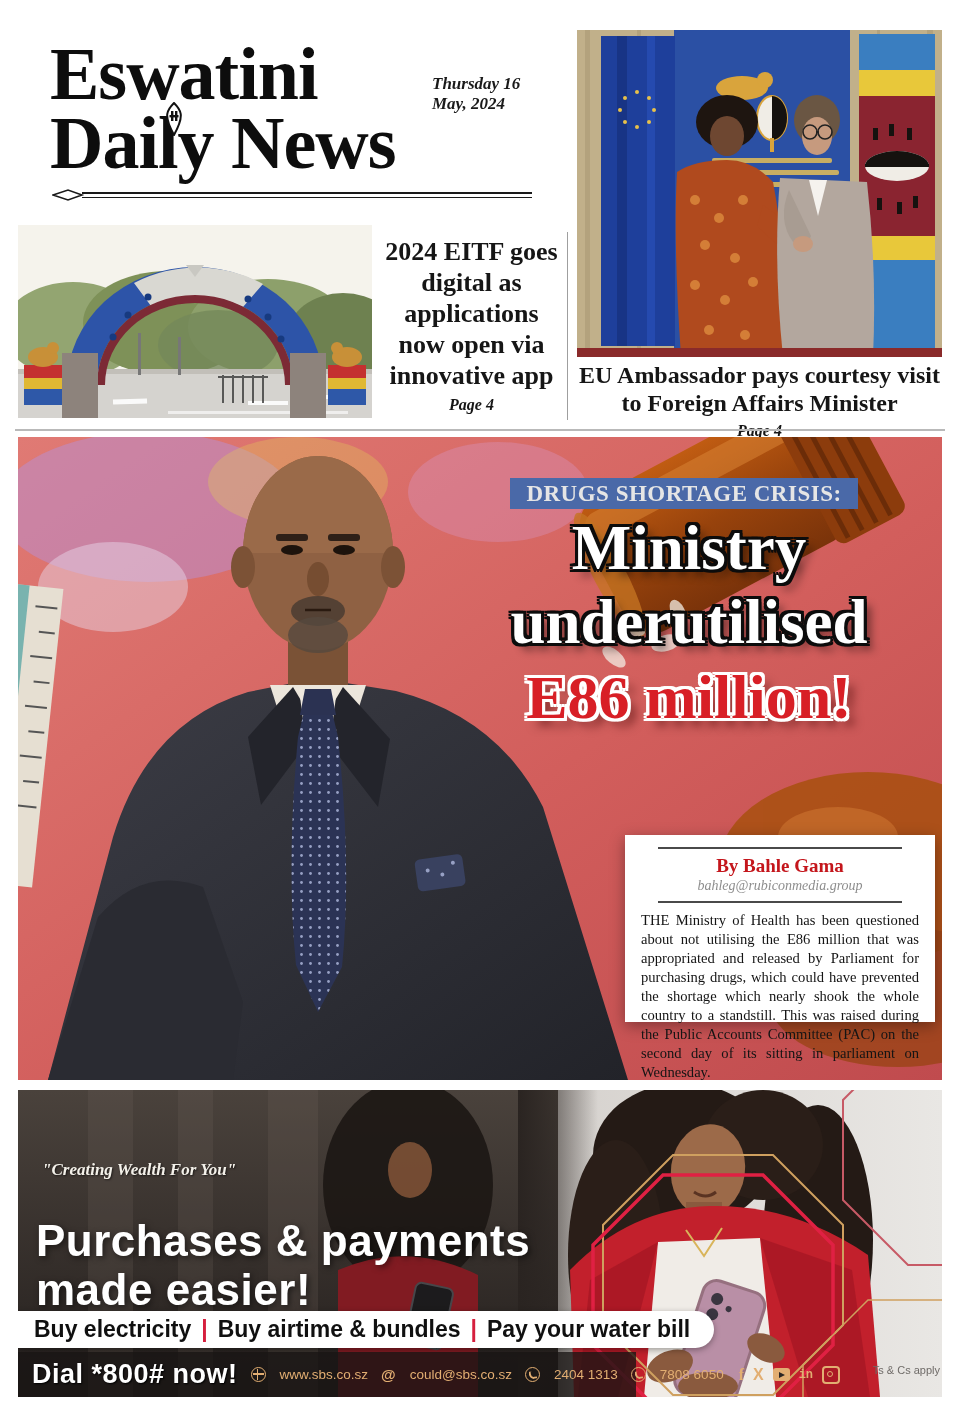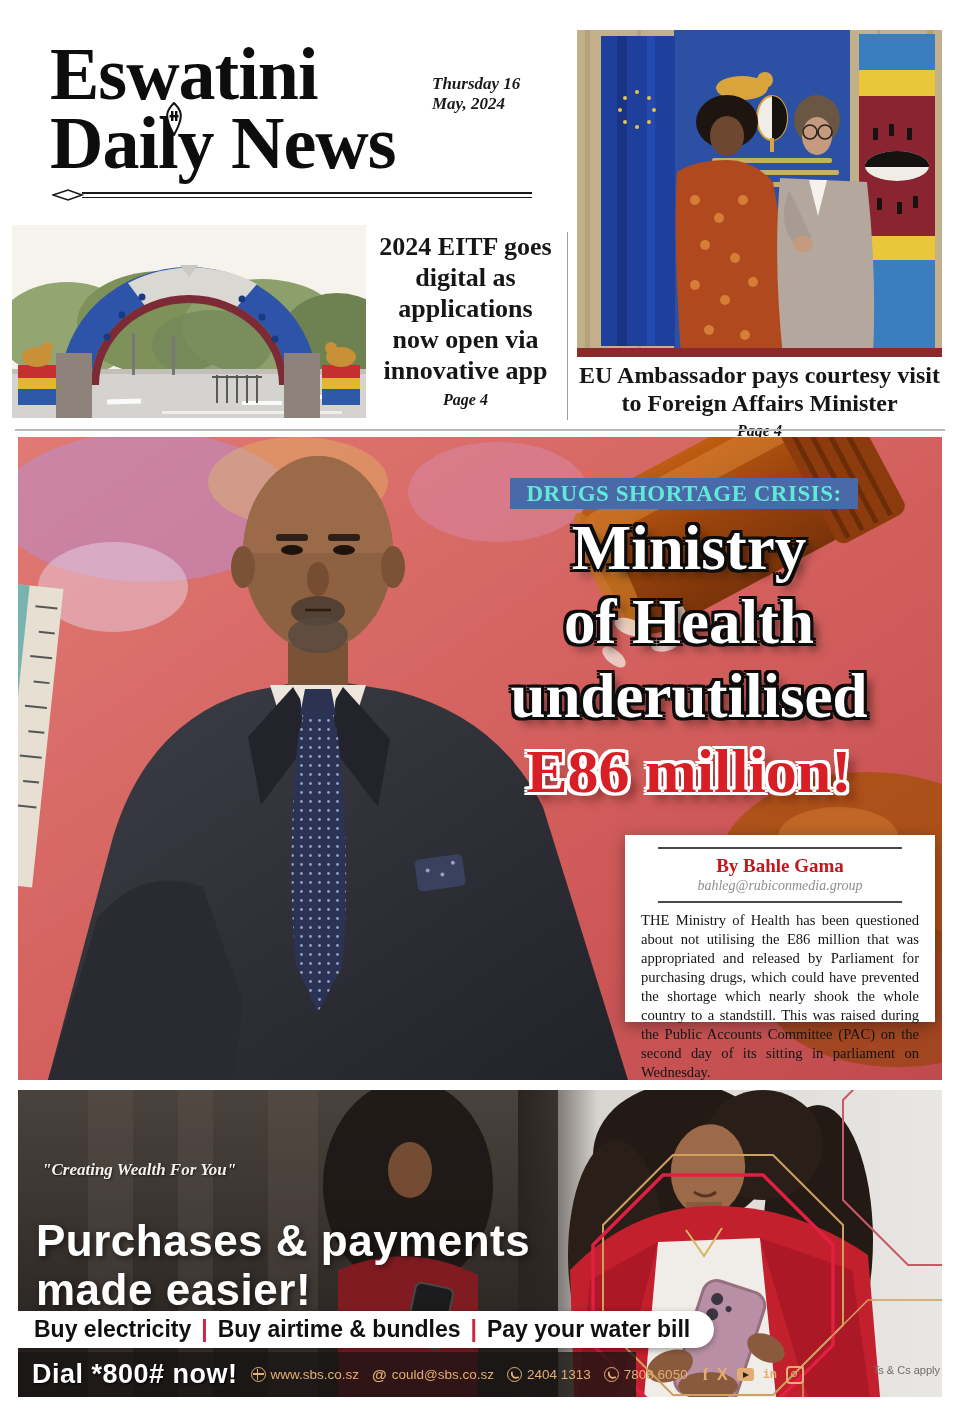--- a/index.html
+++ b/index.html
@@ -10,35 +10,35 @@
   .masthead{position:absolute;left:50px;top:40px;width:500px;height:160px;}
   .mast-title{font-weight:bold;color:#0d0d0d;font-size:74px;line-height:69px;letter-spacing:-1px;}
   .mast-date{position:absolute;left:382px;top:34px;font-style:italic;font-weight:bold;
              font-size:17px;line-height:20px;color:#1a1a1a;}
   .mast-emblem{position:absolute;left:112px;top:62px;}
   .pen-rule{position:absolute;left:2px;top:148px;}
 
   
   .story-right{position:absolute;left:577px;top:30px;width:365px;}
   .story-right .photo{display:block;}
-  .story-left{position:absolute;left:12px;top:225px;width:547px;display:flex;}
+  .story-left{position:absolute;left:18px;top:225px;width:547px;display:flex;align-items:center;}
   .story-left .photo{display:block;flex:0 0 354px;}
   .sl-text{flex:1;padding:6px 2px 0 8px;text-align:center;}
   .headline-sm{font-weight:bold;color:#161616;}
   .story-left .headline-sm{font-size:26px;line-height:31px;}
   .story-right .headline-sm{font-size:24px;line-height:28px;text-align:center;margin-top:4px;}
   .page-ref{font-weight:bold;font-style:italic;font-size:16px;color:#161616;text-align:center;margin-top:5px;}
   .v-divider{position:absolute;left:567px;top:232px;width:1px;height:188px;background:#9f9f9f;}
   .h-rule{position:absolute;left:15px;top:429px;width:930px;height:2px;background:#b9b9b9;}
 
   
   .main-story{position:absolute;left:18px;top:437px;width:924px;height:643px;overflow:hidden;background:#cf5b58;}
   .main-story svg.scene{position:absolute;left:0;top:0;}
   .kicker{position:absolute;left:492px;top:41px;width:348px;height:31px;background:#4a69a8;
-          color:#5eead4;font-weight:bold;font-size:23px;line-height:31px;text-align:center;letter-spacing:.5px;}
+          color:#e5e5e5;font-weight:bold;font-size:23px;line-height:31px;text-align:center;letter-spacing:.5px;}
   .main-headline{position:absolute;left:418px;top:74px;width:506px;text-align:center;font-weight:bold;}
   .mh-line{font-size:63px;line-height:74px;color:#ffffff;
     text-shadow:-3px -3px 0 #0c0c0c,3px -3px 0 #0c0c0c,-3px 3px 0 #0c0c0c,3px 3px 0 #0c0c0c,
                 0 -3px 0 #0c0c0c,0 3px 0 #0c0c0c,-3px 0 0 #0c0c0c,3px 0 0 #0c0c0c,7px 7px 8px rgba(0,0,0,.45);}
   .mh-highlight{font-size:62px;line-height:76px;color:#d81f26;
     text-shadow:-3px -3px 0 #ffffff,3px -3px 0 #ffffff,-3px 3px 0 #ffffff,3px 3px 0 #ffffff,
                 0 -3px 0 #ffffff,0 3px 0 #ffffff,-3px 0 0 #ffffff,3px 0 0 #ffffff,8px 8px 10px rgba(60,0,0,.5);}
   .infobox{position:absolute;left:607px;top:398px;width:310px;height:187px;background:#ffffff;
            box-shadow:0 4px 14px rgba(0,0,0,.35);padding:10px 16px;box-sizing:border-box;text-align:center;}
   .ib-rule{height:0;border-top:2px solid #4a4a4a;width:88%;margin:2px auto 6px auto;}
@@ -62,21 +62,21 @@
            font-style:italic;font-weight:bold;font-size:17px;text-shadow:1px 1px 2px rgba(0,0,0,.6);}
   .ad-headline{position:absolute;left:18px;top:126px;color:#ffffff;font-weight:bold;font-size:44px;
                line-height:49px;letter-spacing:.5px;text-shadow:2px 2px 6px rgba(0,0,0,.55);}
   .svc-bar{position:absolute;left:0;top:221px;height:37px;background:#ffffff;border-radius:0 19px 19px 0;
            display:flex;align-items:center;padding:0 24px 0 16px;font-size:23px;font-weight:bold;color:#101010;
            white-space:nowrap;box-shadow:0 2px 6px rgba(0,0,0,.35);}
   .svc-sep{color:#d61f3e;margin:0 10px;font-weight:bold;}
   .bottombar{position:absolute;left:0;top:262px;width:618px;height:45px;background:rgba(24,21,19,.78);
              display:flex;align-items:center;padding-left:14px;box-sizing:border-box;gap:13px;}
   .cta{color:#ffffff;font-weight:bold;font-size:27px;letter-spacing:.5px;white-space:nowrap;text-shadow:1px 1px 2px #000;}
-  .contact{display:flex;align-items:center;gap:5px;color:#e2ae72;font-size:13.5px;white-space:nowrap;}
+  .contact{display:flex;align-items:center;gap:14px;color:#e2ae72;font-size:13.5px;white-space:nowrap;}
   .c-ic{display:inline-block;width:15px;height:15px;border:1.5px solid #e2ae72;border-radius:50%;
         box-sizing:border-box;position:relative;}
   .c-ic.globe::before{content:"";position:absolute;left:1px;right:1px;top:5px;height:1.5px;background:#e2ae72;}
   .c-ic.globe::after{content:"";position:absolute;left:5px;top:1px;bottom:1px;width:1.5px;background:#e2ae72;}
   .c-ic.phone::before{content:"";position:absolute;left:3px;top:3px;width:6px;height:6px;
         border-left:2px solid #e2ae72;border-bottom:2px solid #e2ae72;border-radius:0 0 0 5px;transform:rotate(-8deg);}
   .c-at{color:#e2ae72;font-size:15px;font-weight:bold;}
   .socials{display:flex;align-items:center;gap:9px;margin-left:2px;}
   .soc{color:#e2ae72;font-weight:bold;font-size:16px;font-family:"Liberation Serif",serif;}
   .soc.x{font-family:"Liberation Sans",sans-serif;}
@@ -362,21 +362,20 @@
             <circle cx="410" cy="432" r="2" fill="#97a0c4"></circle>
             <circle cx="424" cy="438" r="2" fill="#97a0c4"></circle>
             <circle cx="436" cy="428" r="2" fill="#97a0c4"></circle>
           </g>
       </g>
     </svg>
 
     <div class="kicker">DRUGS SHORTAGE CRISIS:</div>
     <div class="main-headline">
       <div class="mh-line">Ministry</div>
-      <div class="mh-line">of Health</div>
       <div class="mh-line">underutilised</div>
       <div class="mh-highlight">E86 million!</div>
     </div>
 
     <div class="infobox">
       <div class="ib-rule"></div>
       <div class="byline">By Bahle Gama</div>
       <div class="byline-email">bahleg@rubiconmedia.group</div>
       <div class="ib-rule2"></div>
       <div class="ib-body">THE Ministry of Health has been questioned about not utilising the E86 million that was appropriated and released by Parliament for purchasing drugs, which could have prevented the shortage which nearly shook the whole country to a standstill. This was raised during the Public Accounts Committee (PAC) on the second day of its sitting in parliament on Wednesday.</div>

